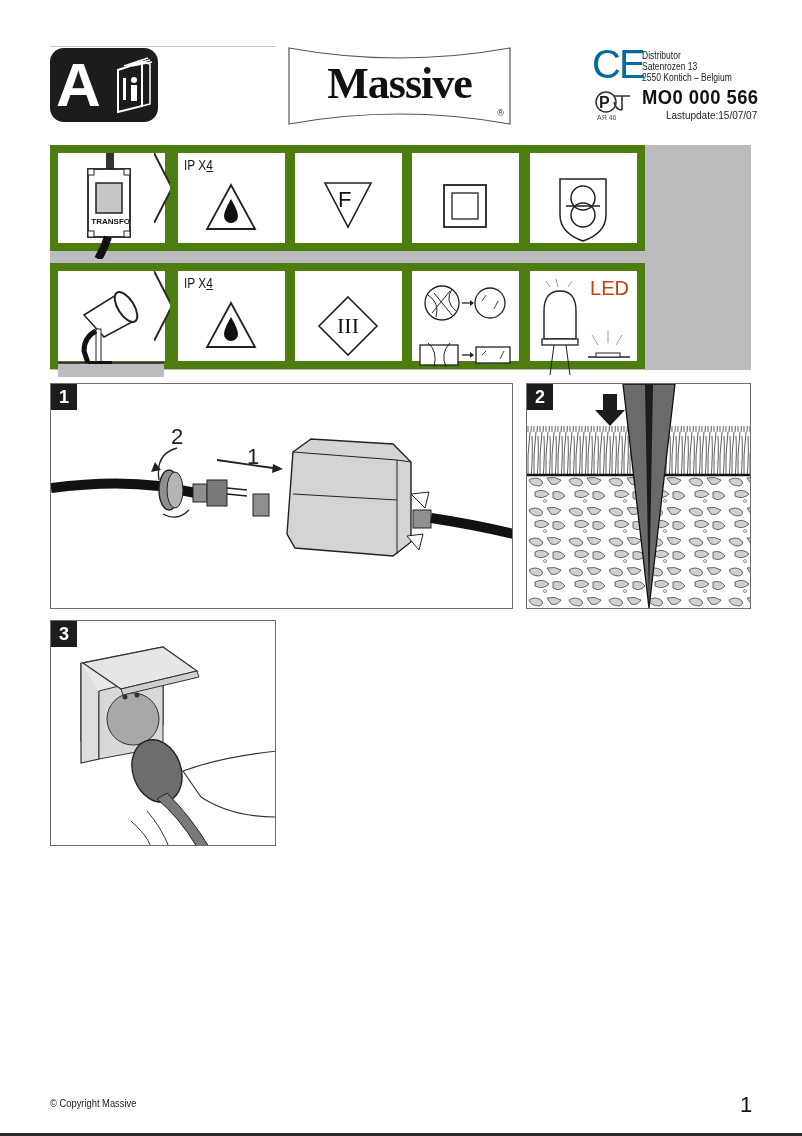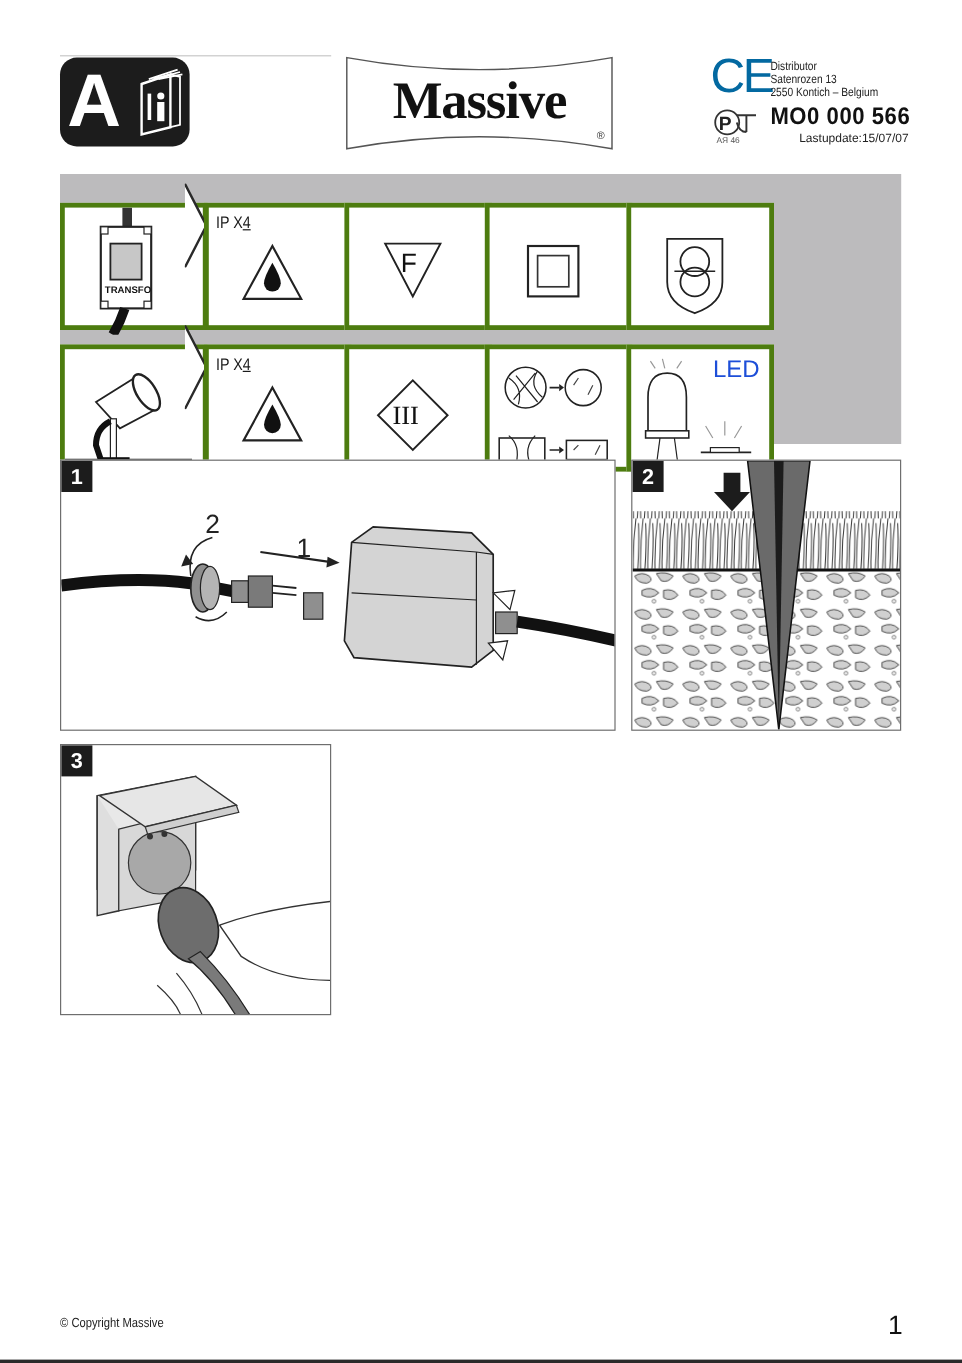--- a/index.html
+++ b/index.html
@@ -20,24 +20,24 @@
 
   .ce { left: 592px; top: 44px; font: 40px "Liberation Sans", sans-serif; letter-spacing: -2px; color: #0369a1; line-height: 40px; }
   .dist { left: 642px; top: 50px; font: 10px "Liberation Sans", sans-serif; line-height: 11px; color: #222; transform: scaleX(0.85); transform-origin: left top; }
   .pct { left: 592px; top: 90px; }
   .pct-sub { left: 597px; top: 114px; font-size: 7px; color: #555; }
   .code { left: 642px; top: 86px; font: bold 20px "Liberation Sans", sans-serif; color: #111; letter-spacing: 0.5px; transform: scaleX(0.92); transform-origin: left top; white-space: nowrap; }
   .upd { left: 642px; top: 110px; width: 108px; font: 10px "Liberation Sans", sans-serif; color: #222; display: flex; justify-content: space-between; padding-left: 24px; }
 
   
   .gray-panel { left: 50px; top: 145px; width: 701px; height: 225px; background: #bcbbbd; }
-  .cell { position: absolute; background: #fff; border: 4px solid #4d7c0f; width: 123px; height: 106px; margin-top: 24px; }
+  .cell { position: absolute; background: #fff; border: 8px solid #4d7c0f; width: 123px; height: 106px; }
   .cell-label { position: absolute; left: 6px; top: 4px; font: 14px "Liberation Sans", sans-serif; color: #1a1a1a; transform: scaleX(0.85); transform-origin: left top; }
   .cell-label u { text-decoration: underline; }
-  .led-label { position: absolute; right: 8px; top: 6px; font: 20px "Liberation Sans", sans-serif; color: #1d4ed8; }
+  .led-label { position: absolute; right: 8px; top: 6px; font: 20px "Liberation Sans", sans-serif; color: #c2410c; }
 
   
   .panel { position: absolute; background: #fff; border: 1.5px solid #6e6e6e; overflow: hidden; }
   .step-badge { position: absolute; left: 0; top: 0; width: 26px; height: 26px; background: #1c1c1c; color: #fff; font: bold 18px "Liberation Sans", sans-serif; text-align: center; line-height: 26px; }
 
   .footer-left { left: 50px; top: 1097px; font: 11px "Liberation Sans", sans-serif; color: #222; transform: scaleX(0.85); transform-origin: left top; }
   .page-num { left: 740px; top: 1092px; font: 22px "Liberation Sans", sans-serif; color: #111; }
   .bottom-rule { left: 0; top: 1133px; width: 802px; height: 3px; background: #2a2a2a; }
 </style>
 </head>
@@ -156,21 +156,21 @@
     <svg width="106" height="106" viewBox="0 0 106 106">
       <path d="M53 32 L77 76 L29 76 Z" fill="none" stroke="#222" stroke-width="1.8"></path>
       <path d="M53 46 Q46 58 46 63 A7 7 0 0 0 60 63 Q60 58 53 46 Z" fill="#111"></path>
     </svg>
   </div>
 
   <div class="cell" style="left:237px;top:118px;">
     <svg width="106" height="106" viewBox="0 0 106 106">
       <path d="M53 26 L82 55 L53 84 L24 55 Z" fill="none" stroke="#222" stroke-width="1.6"></path>
     </svg>
-    <span class="abs" style="left:36px;top:42px;width:34px;font:22px 'Liberation Serif',serif;color:#111;">III</span>
+    <span class="abs" style="left:36px;top:42px;width:34px;text-align:center;font:22px 'Liberation Serif',serif;color:#111;">III</span>
   </div>
 
   <div class="cell" style="left:354px;top:118px;">
     <svg width="106" height="106" viewBox="0 0 106 106">
       <circle cx="30" cy="32" r="17" fill="#fff" stroke="#222" stroke-width="1.3"></circle>
       <path d="M16 24 Q28 32 24 46 M40 18 Q32 30 44 40 M22 22 L40 44 M38 20 L20 42" stroke="#222" fill="none"></path>
       <path d="M50 32 L58 32" stroke="#222" stroke-width="1.3"></path>
         <path d="M58 29 L62 32 L58 35 Z" fill="#222"></path>
       <circle cx="78" cy="32" r="15" fill="#fff" stroke="#222" stroke-width="1.3"></circle>
       <path d="M70 30 L74 24 M82 38 L86 30" stroke="#444"></path>

